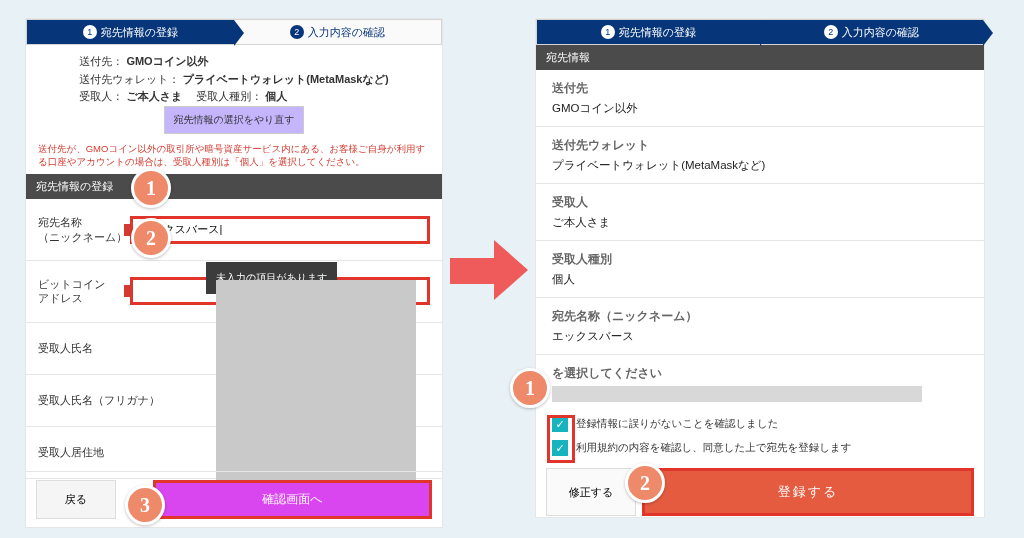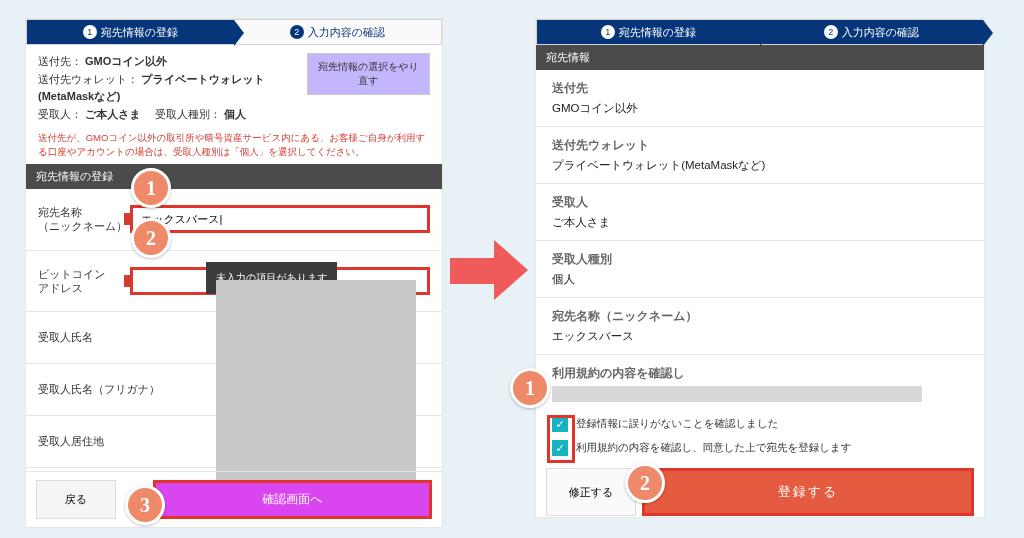--- a/index.html
+++ b/index.html
@@ -32,22 +32,22 @@
   .step.active .num   { background:#fff; color:#06357a; }
   .step.inactive      { background:#fafafa; color:#06357a; }
   .step.inactive .num { background:#06357a; color:#fff; }
   .step.active::after {
     content:""; position:absolute; right:-10px; top:0;
     border-top:13px solid transparent; border-bottom:13px solid transparent;
     border-left:10px solid #06357a; z-index:1;
   }
 
   
-  .summary { display:flex; align-items:flex-start; justify-content:space-between;
-             padding:8px 12px; }
+  .summary { display:flex; align-items:center; justify-content:space-between;
+             padding:8px 12px;flex-direction:column; }
   .summary-lines { line-height:1.6; }
   .summary b { font-weight:bold; }
   .reselect {
     background:#c4b5fd; border:1px solid #ccc; padding:6px 8px; font-size:10px;
     color:#333;
   }
   .warn { color:#d43a2f; font-size:9.5px; line-height:1.4; padding:0 12px 6px; }
   .section-bar {
     background:#4b4b4b; color:#fff; font-size:11px; padding:5px 10px;
   }
@@ -259,21 +259,21 @@
   </div>
   <div class="info-row">
     <div class="k">受取人種別</div>
     <div class="v">個人</div>
   </div>
   <div class="info-row">
     <div class="k">宛先名称（ニックネーム）</div>
     <div class="v">エックスバース</div>
   </div>
   <div class="info-row" style="border-bottom:none;">
-    <div class="k">利用規約の内容を確認し</div>
+    <div class="k">を選択してください</div>
     <div class="addr-bar"></div>
   </div>
 
   <div class="check-line">
     <span class="chk">✓</span>
     <span>登録情報に誤りがないことを確認しました</span>
   </div>
   <div class="check-line">
     <span class="chk">✓</span>
     <span>利用規約の内容を確認し、同意した上で宛先を登録します</span>

